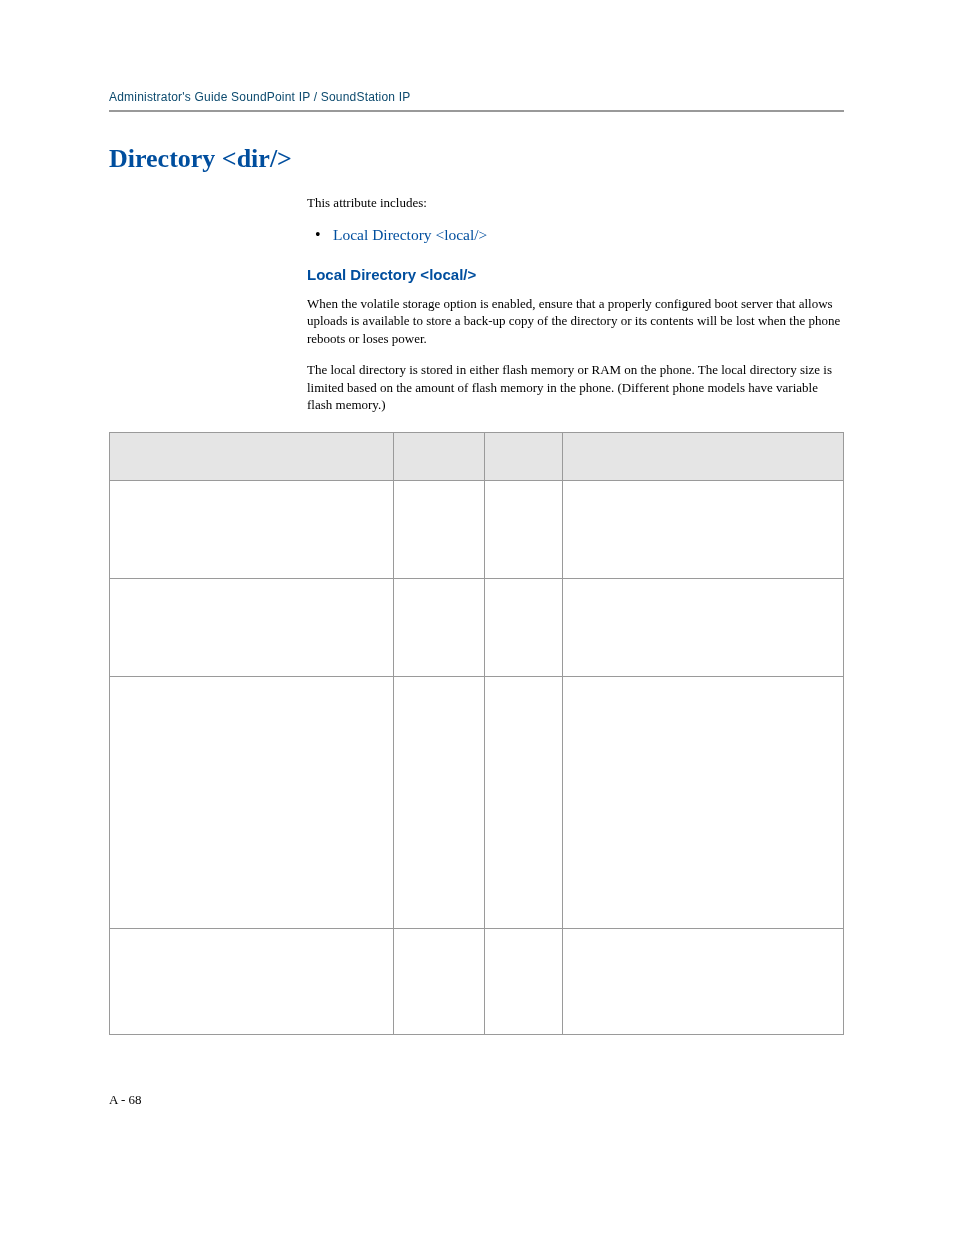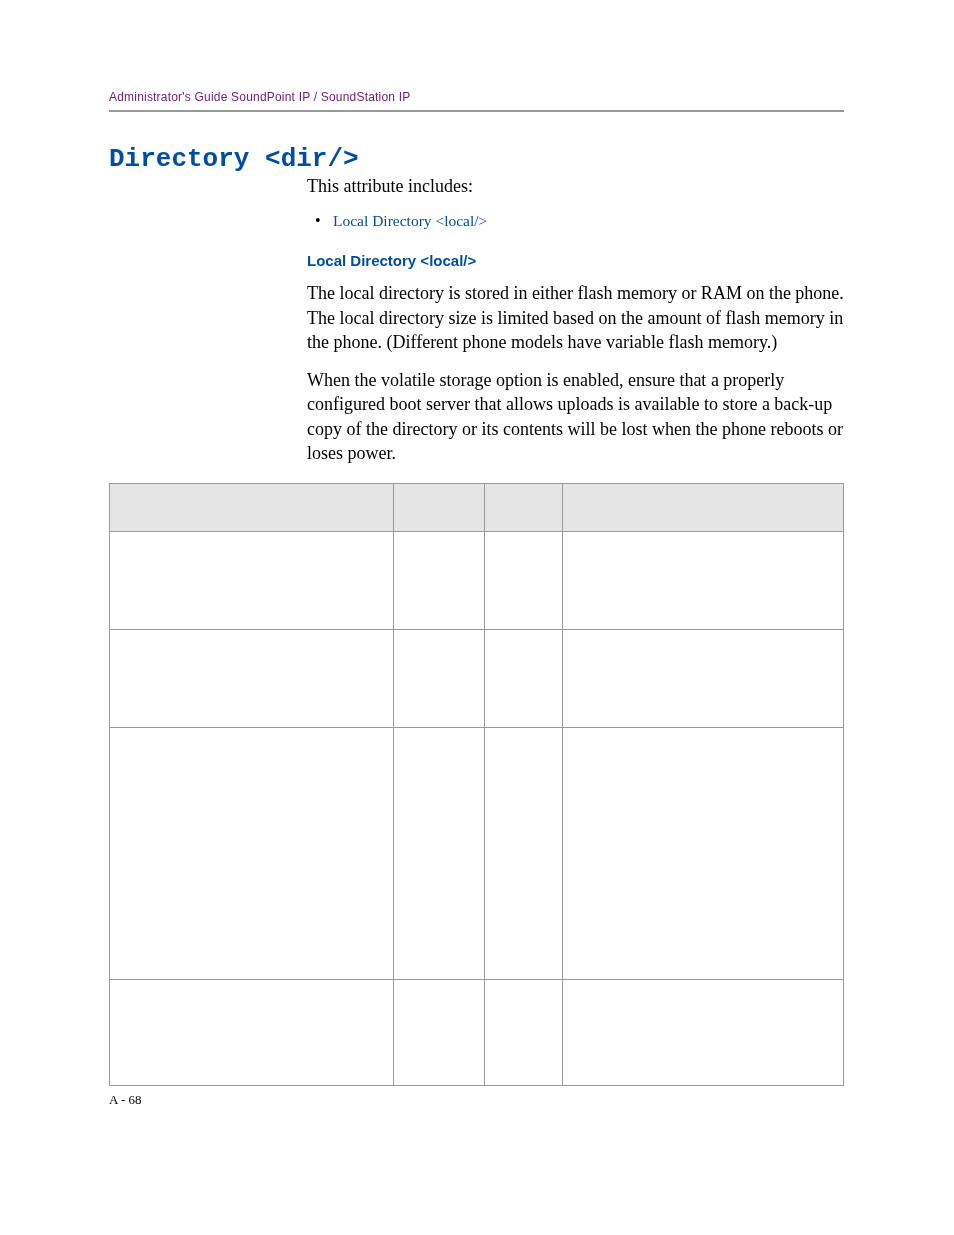--- a/index.html
+++ b/index.html
@@ -12,42 +12,43 @@
   }
   .page {
     position: absolute;
     left: 109px;
     top: 90px;
     width: 735px;
   }
   .header-line {
     font-family: 'Arial Narrow', Arial, sans-serif;
     font-size: 12px;
-    color: #701a75;
+    color: #0c4a6e;
     letter-spacing: 0.2px;
     margin-bottom: 6px;
   }
   .hr-top {
     border: none;
     border-top: 2px solid #999;
     margin-bottom: 32px;
   }
   .section-title {
-    font-family: Liberation Mono, monospace;
+    font-family: Liberation Serif, serif;
     font-weight: bold;
     font-size: 26px;
     color: #004e9e;
+    margin-bottom: 20px;
   }
   .indented {
     margin-left: 198px;
     width: 537px;
   }
   .body-text {
     font-family: Georgia, 'Times New Roman', serif;
-    font-size: 18px;
+    font-size: 13px;
     color: #000;
     line-height: 1.35;
     margin-bottom: 14px;
   }
   ul.links {
     list-style: none;
     margin-bottom: 20px;
     margin-top: 8px;
   }
   ul.links li {
@@ -124,22 +125,22 @@
     <p class="body-text">This attribute includes:</p>
 
     <ul class="links">
       <li>
         <a href="#" class="link">Local Directory &lt;local/&gt;</a>
       </li>
     </ul>
 
     <h2 class="subheading">Local Directory &lt;local/&gt;</h2>
 
+    <p class="body-text">When the volatile storage option is enabled, ensure that a properly configured boot server that allows uploads is available to store a back-up copy of the directory or its contents will be lost when the phone reboots or loses power.</p>
     <p class="body-text">The local directory is stored in either flash memory or RAM on the phone. The local directory size is limited based on the amount of flash memory in the phone. (Different phone models have variable flash memory.)</p>
-    <p class="body-text">When the volatile storage option is enabled, ensure that a properly configured boot server that allows uploads is available to store a back-up copy of the directory or its contents will be lost when the phone reboots or loses power.</p>
   </div>
 
   <div class="table-wrap">
     <table class="grid">
       <thead>
         <tr>
           <th class="col1"></th>
           <th class="col2"></th>
           <th class="col3"></th>
           <th class="col4"></th>

